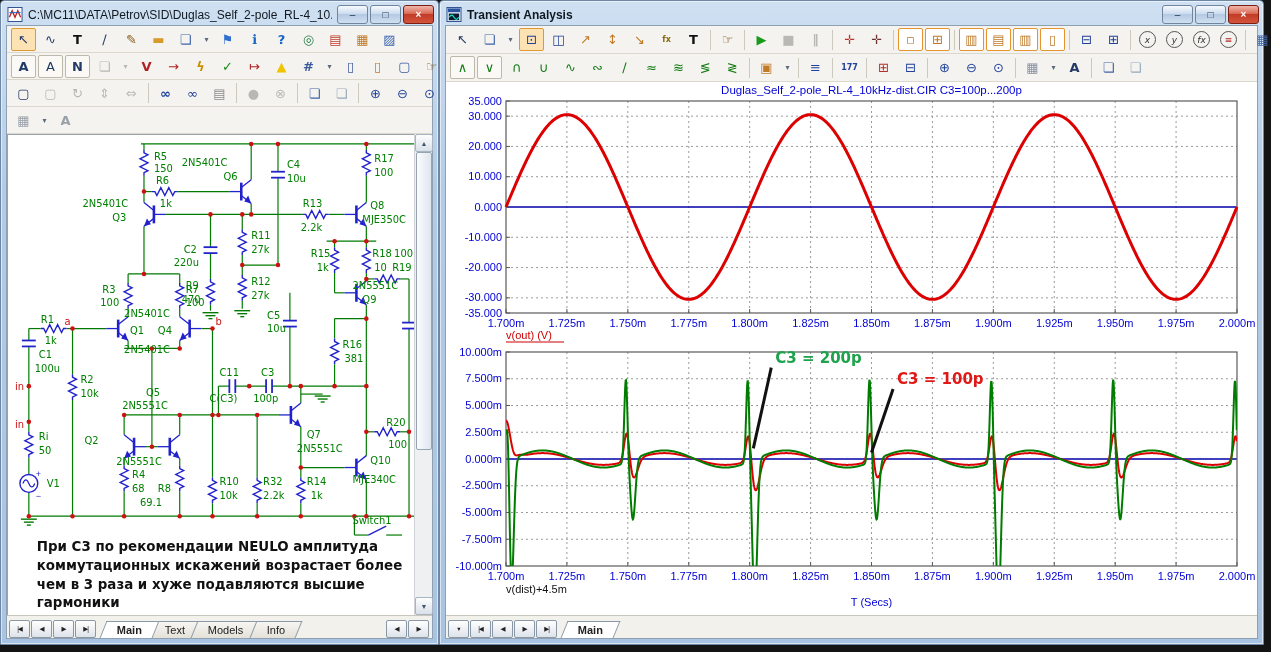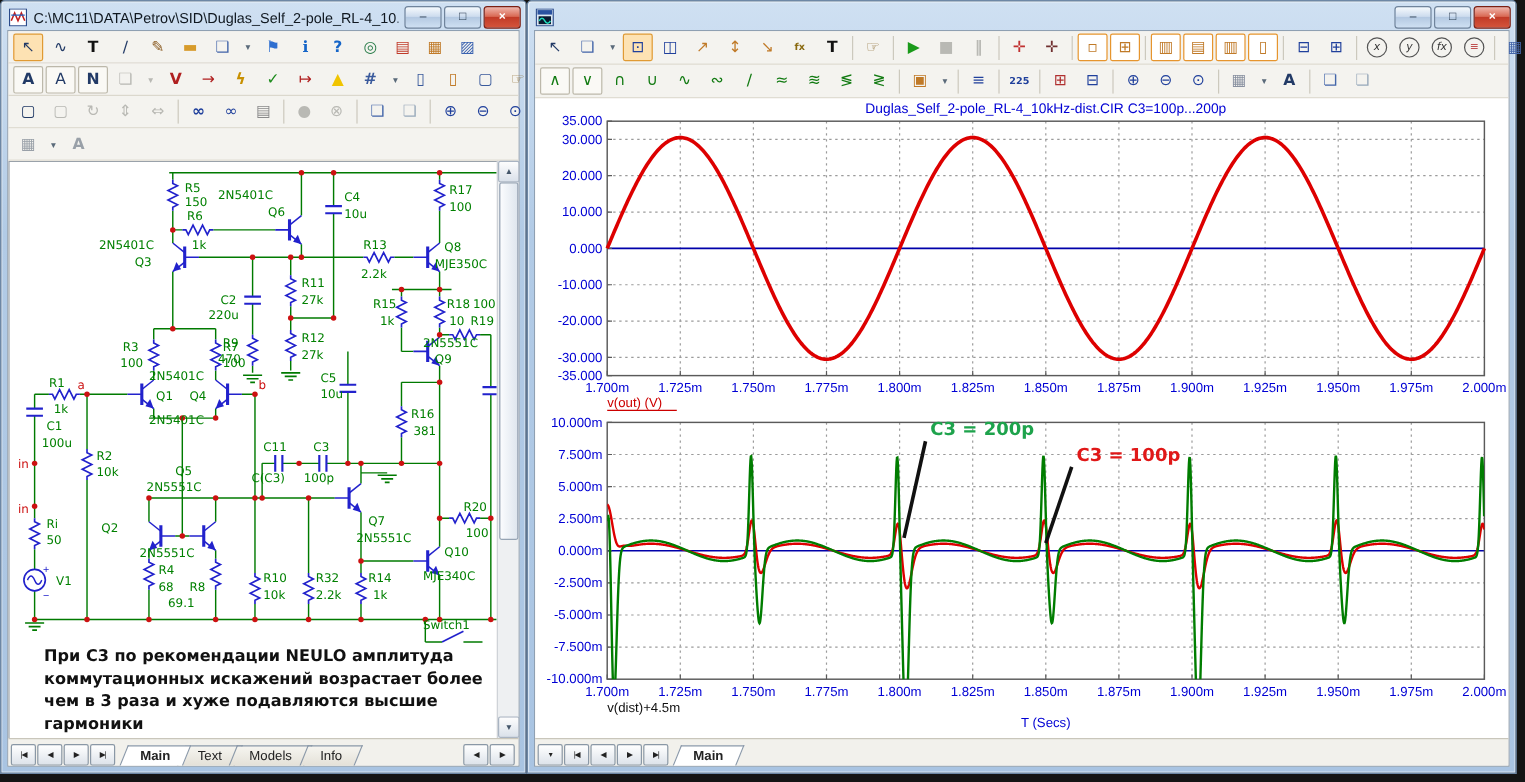--- a/index.html
+++ b/index.html
@@ -498,20 +498,21 @@
   </div>
 
   <div class="win" id="rwin" style="left:439px;top:6;width:823px;height:643px;">
     <div class="titlebar">
       <svg class="ticon" viewBox="0 0 16 16">
         <rect x="0.5" y="0.5" width="15" height="15" fill="#dce8f4" stroke="#2a4a8a"></rect>
         <rect x="1.5" y="1.5" width="13" height="4" fill="#2a52a0"></rect>
         <rect x="2.5" y="7" width="11" height="7" fill="#0a1a30"></rect>
         <path d="M3 11 Q5.5 6.5 8 11 T13 11" fill="none" stroke="#20e0c0" stroke-width="1.3"></path>
       </svg>
+      <span class="title-text" style="font-weight:bold;">Transient Analysis</span>
       <span class="winbtns" id="rwin-btns">
           <span class="wbtn">‒</span>
           <span class="wbtn">□</span>
           <span class="wbtn close">×</span>
         </span>
     </div>
     <div class="win-inner">
       <div class="tb" style="height:27px" id="rtb0">
           <span class="tbtn" style="color: rgb(34, 58, 102);">↖</span>
           <span class="tbtn" style="color: rgb(68, 102, 170);">❏</span>
@@ -570,21 +571,21 @@
           <span class="tbtn" style="color: rgb(17, 122, 17);">≈</span>
           <span class="tbtn" style="color: rgb(17, 122, 17);">≋</span>
           <span class="tbtn" style="color: rgb(17, 122, 17);">≶</span>
           <span class="tbtn" style="color: rgb(17, 122, 17);">≷</span>
           <span class="sep"></span>
           <span class="tbtn" style="color: rgb(192, 122, 40);">▣</span>
           <span class="tbtn dd">▾</span>
           <span class="sep"></span>
           <span class="tbtn" style="color: rgb(32, 64, 156);">≡</span>
           <span class="sep"></span>
-          <span class="tbtn sm" style="color: rgb(32, 64, 156);">225</span>
+          <span class="tbtn sm" style="color: rgb(32, 64, 156);">177</span>
           <span class="sep"></span>
           <span class="tbtn" style="color: rgb(176, 48, 48);">⊞</span>
           <span class="tbtn" style="color: rgb(32, 64, 156);">⊟</span>
           <span class="sep"></span>
           <span class="tbtn" style="color: rgb(32, 64, 156);">⊕</span>
           <span class="tbtn" style="color: rgb(32, 64, 156);">⊖</span>
           <span class="tbtn" style="color: rgb(32, 64, 156);">⊙</span>
           <span class="sep"></span>
           <span class="tbtn" style="color: rgb(136, 144, 160);">▦</span>
           <span class="tbtn dd">▾</span>

